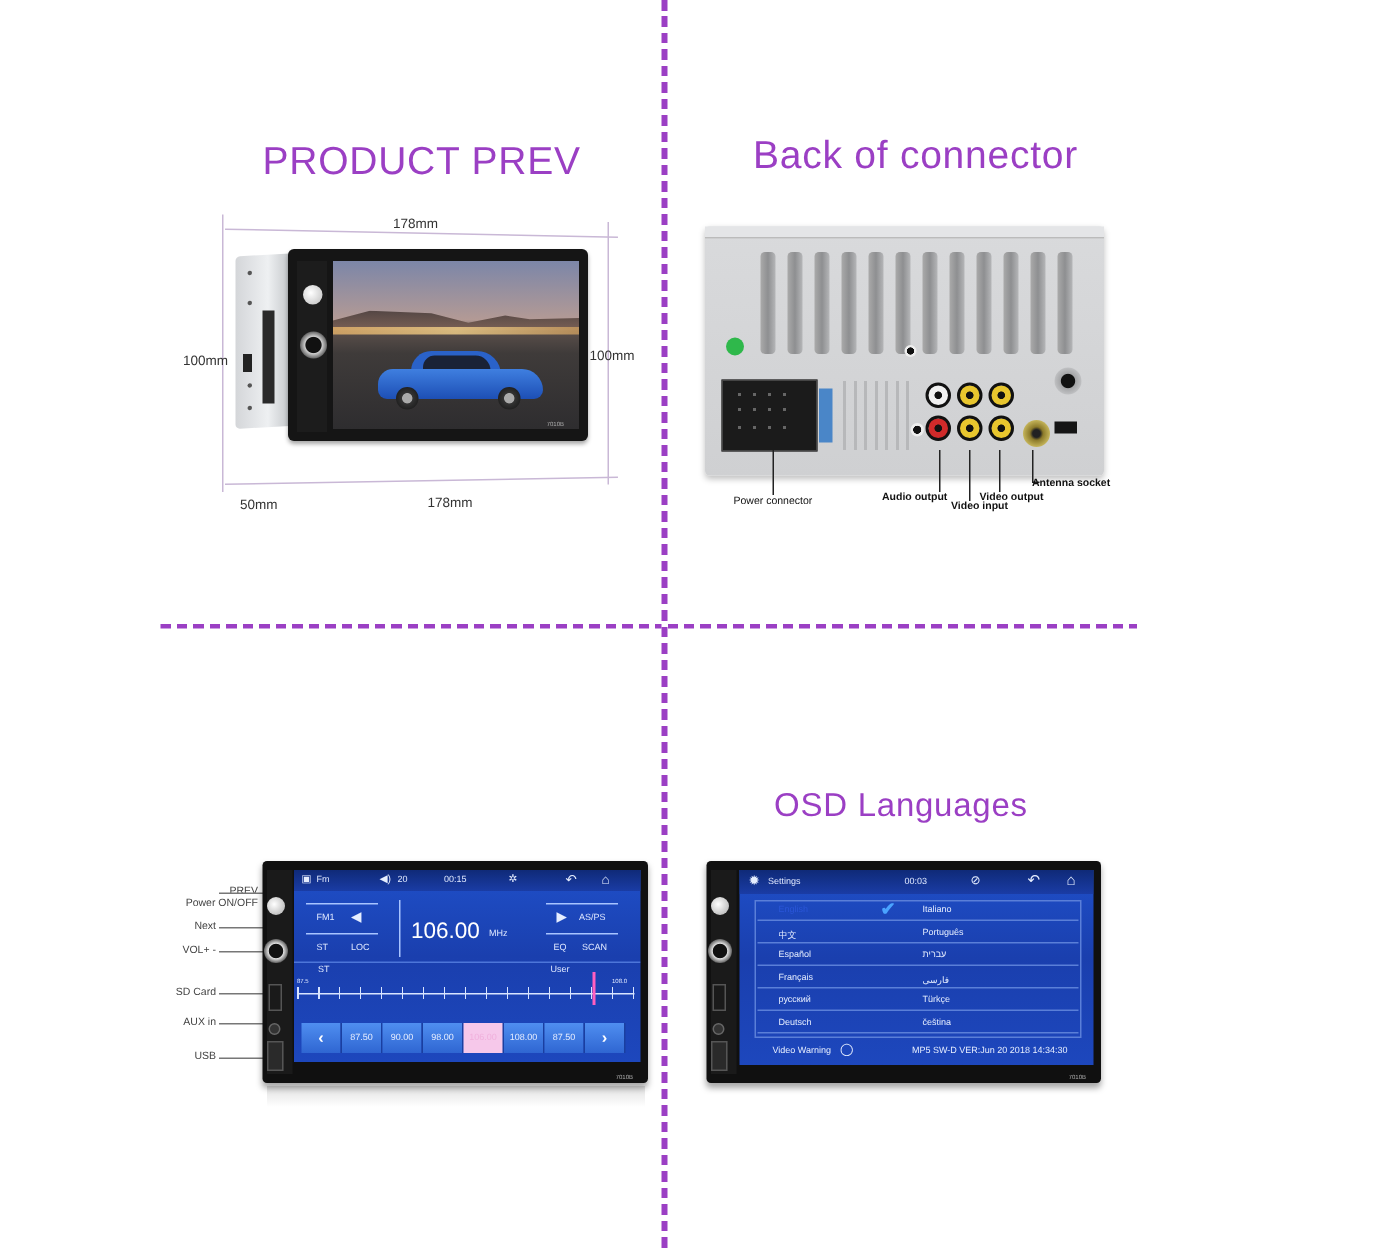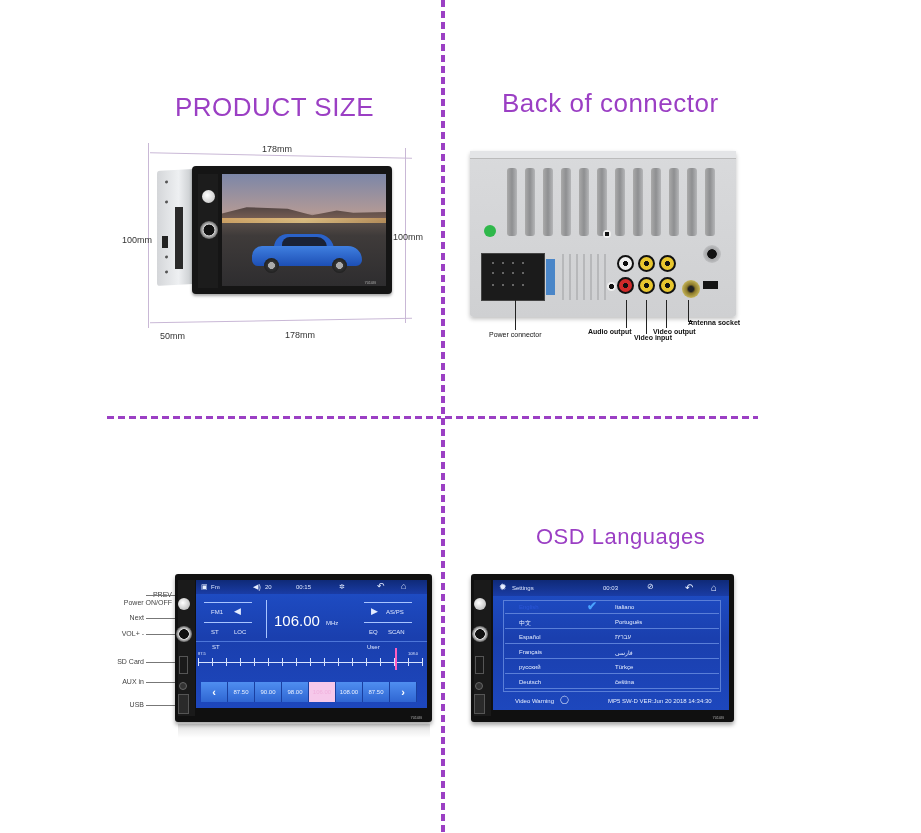--- a/index.html
+++ b/index.html
@@ -100,23 +100,23 @@
   .check { position: absolute; color: #4aa3ff; font-size: 12px; font-weight: bold; }
   .icon { position: absolute; color: #e6eeff; line-height: 1; }
 </style>
 </head>
 <body>
 
 <div class="vline"></div>
 <div class="hline left"></div>
 <div class="hline right"></div>
 
-<div class="title" style="left:175px; top:92px;">PRODUCT SIZE</div>
+<div class="title" style="left:175px; top:92px;">PRODUCT PREV</div>
 <div class="title" style="left:502px; top:88px;">Back of connector</div>
-<div class="title" style="left:536px; top:524px; font-size:22px;">OSD Languages</div>
+<div class="title" style="left:516px; top:524px; font-size:22px;">OSD Languages</div>
 
 <section>
   <div class="dim-line" style="left:150px; top:155px; width:262px; height:1px; transform:rotate(1.2deg);"></div>
   <div class="dim-line" style="left:148px; top:143px; width:1px; height:185px;"></div>
   <div class="dim-line" style="left:405px; top:148px; width:1px; height:175px;"></div>
   <div class="dim-line" style="left:150px; top:320px; width:262px; height:1px; transform:rotate(-1deg);"></div>
 
   <div class="dim-label" style="left:262px; top:144px;">178mm</div>
   <div class="dim-label" style="left:122px; top:235px;">100mm</div>
   <div class="dim-label" style="left:393px; top:232px;">100mm</div>

